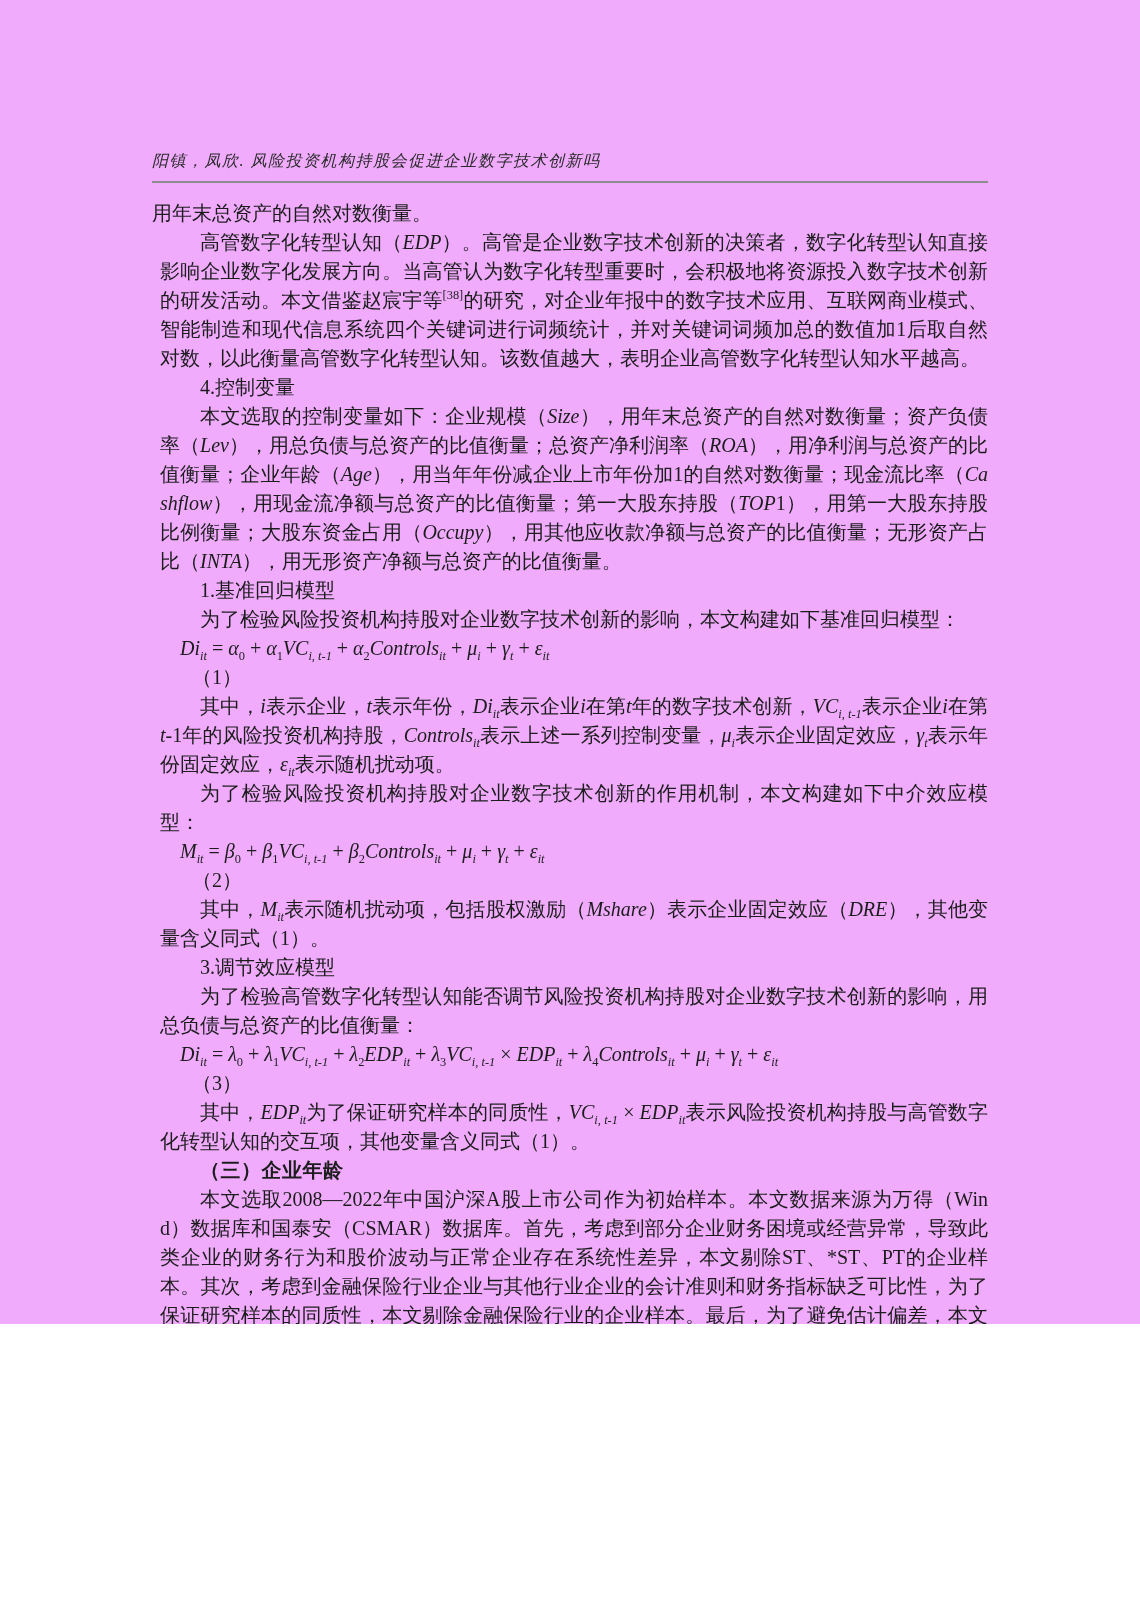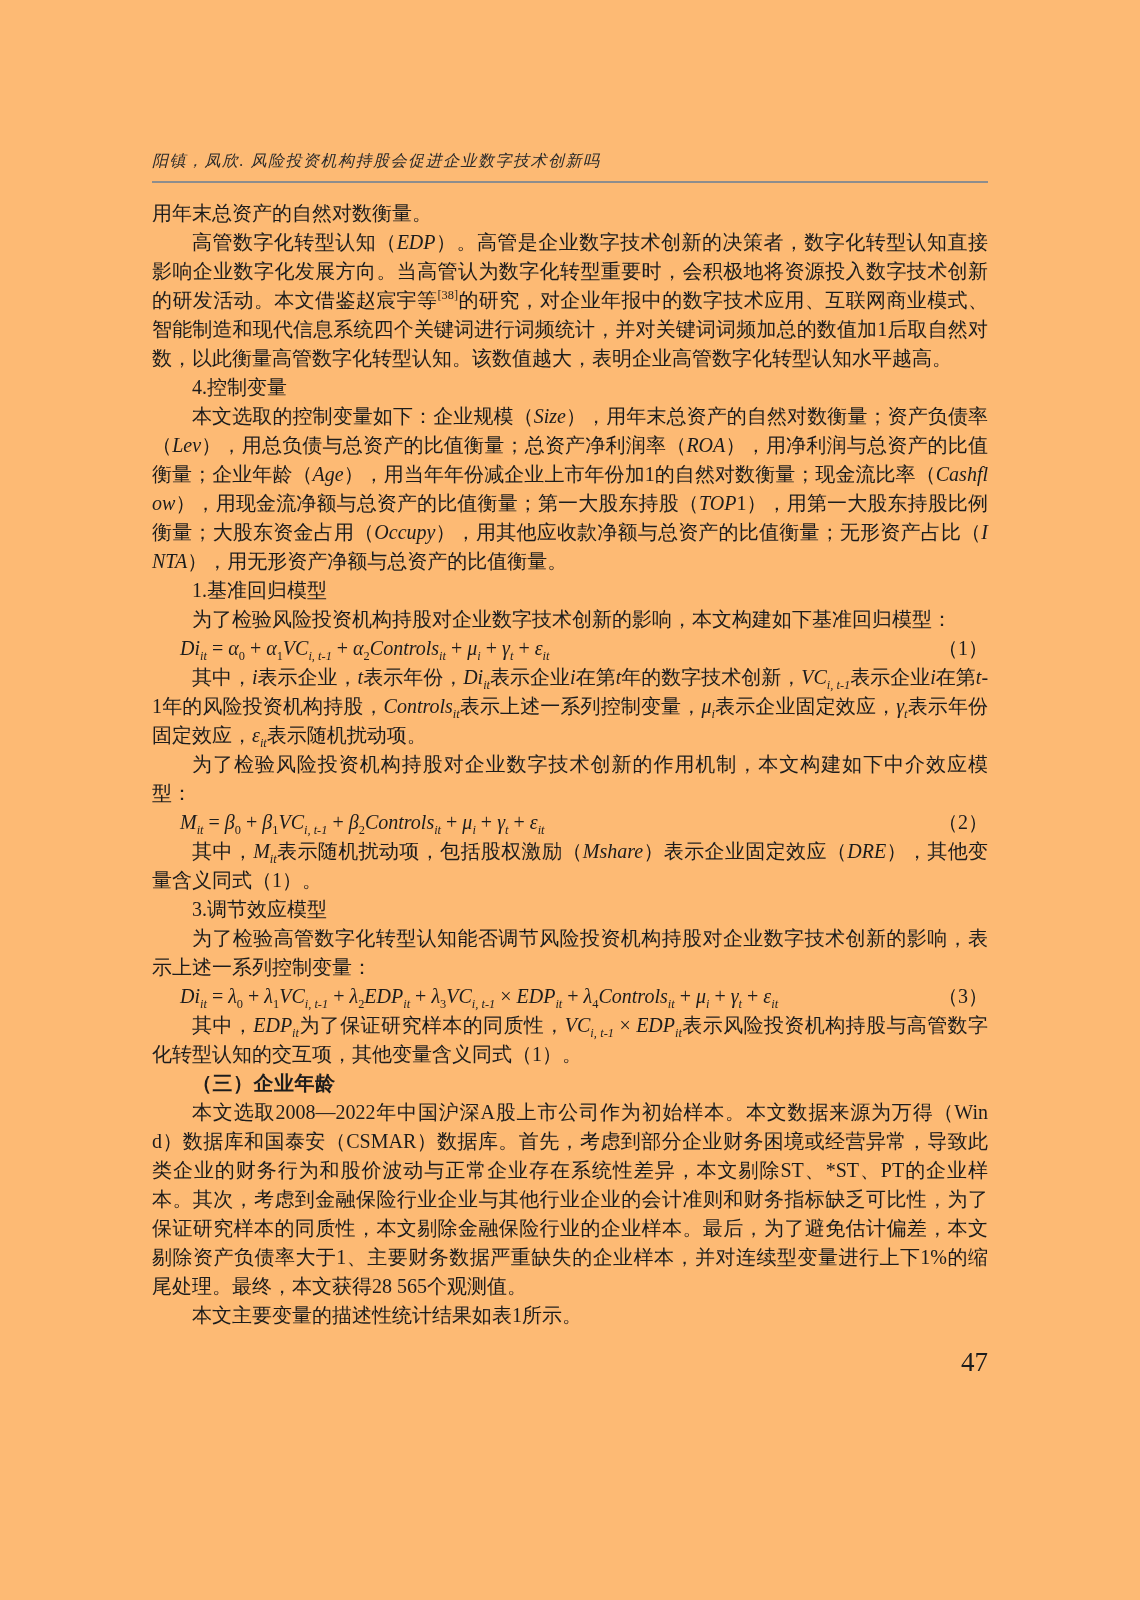--- a/index.html
+++ b/index.html
@@ -1,43 +1,43 @@
 <!DOCTYPE html>
 <html lang="zh"><head>
 <meta charset="utf-8">
 <style>
   html,body { margin:0; padding:0; }
   body {
     width:1140px; height:1600px; background:#ffffff; color:#1c1c1c;
     font-family:"Liberation Serif","DejaVu Serif",serif;
     -webkit-font-smoothing:antialiased;
   }
-  .page { position:relative; width:1140px; height:1600px; overflow:hidden; background:#fdba74; }
+  .page { position:relative; width:1140px; height:1324px; overflow:hidden; background:#f0abfc; }
   .content { position:absolute; left:152px; top:150px; width:836px; }
 
   header.running {
     font-size:16px; line-height:22px; letter-spacing:1.5px;
     font-style:italic; color:#2a2a2a;
   }
   .rule { margin-top:9px; border-top:2px solid #8d8d8d; height:0; }
 
   main { display:block; margin-top:16px; }
   p.para {
     margin:0; font-size:20px; line-height:29px;
     text-align:justify; text-justify:inter-ideograph;
     word-break:break-all; color:#1c1c1c;
   }
-  p.para.indent { text-indent:2em; }
+  p.para.indent { text-indent:2em;margin-left:8px; }
   p.para.heading {
     font-family:"Liberation Sans","DejaVu Sans",sans-serif;
     font-weight:700; letter-spacing:0.5px;
   }
   p.para.formula {
     display:flex; justify-content:flex-end; align-items:baseline;
-    padding-left:28px; text-indent:0; word-break:normal;
+    padding-left:28px; text-indent:0; word-break:normal;flex-direction:column;
   }
   p.para.formula .formula-body { flex:1 1 auto; text-align:left; }
   p.para.formula .eq-no { flex:0 0 auto; padding-left:12px; }
   em { font-style:italic; }
   sub, sup { font-size:0.62em; line-height:0; }
   sub.it { font-style:italic; }
   sup { vertical-align:super; }
 
   .page-number {
     margin-top:18px; text-align:right; font-size:27px; line-height:29px;
@@ -65,21 +65,21 @@
           <span class="eq-no">（1）</span>
         </p>
         <p class="para body indent"><span>其中，</span><em>i</em><span>表示企业，</span><em>t</em><span>表示年份，</span><em>Di</em><sub class="it">it</sub><span>表示企业</span><em>i</em><span>在第</span><em>t</em><span>年的数字技术创新，</span><em>VC</em><sub class="it">i, t-1</sub><span>表示企业</span><em>i</em><span>在第</span><em>t</em><span>-1年的风险投资机构持股，</span><em>Controls</em><sub class="it">it</sub><span>表示上述一系列控制变量，</span><em>μ</em><sub class="it">i</sub><span>表示企业固定效应，</span><em>γ</em><sub class="it">t</sub><span>表示年份固定效应，</span><em>ε</em><sub class="it">it</sub><span>表示随机扰动项。</span></p>
         <p class="para body indent"><span>为了检验风险投资机构持股对企业数字技术创新的作用机制，本文构建如下中介效应模型：</span></p>
         <p class="para formula">
           <span class="formula-body"><em>M</em><sub class="it">it</sub><span> = </span><em>β</em><sub>0</sub><span> + </span><em>β</em><sub>1</sub><em>VC</em><sub class="it">i, t-1</sub><span> + </span><em>β</em><sub>2</sub><em>Controls</em><sub class="it">it</sub><span> + </span><em>μ</em><sub class="it">i</sub><span> + </span><em>γ</em><sub class="it">t</sub><span> + </span><em>ε</em><sub class="it">it</sub></span>
           <span class="eq-no">（2）</span>
         </p>
         <p class="para body indent"><span>其中，</span><em>M</em><sub class="it">it</sub><span>表示随机扰动项，包括股权激励（</span><em>Mshare</em><span>）表示企业固定效应（</span><em>DRE</em><span>），其他变量含义同式（1）。</span></p>
         <p class="para body indent"><span>3.调节效应模型</span></p>
-        <p class="para body indent"><span>为了检验高管数字化转型认知能否调节风险投资机构持股对企业数字技术创新的影响，表示上述一系列控制变量：</span></p>
+        <p class="para body indent"><span>为了检验高管数字化转型认知能否调节风险投资机构持股对企业数字技术创新的影响，用总负债与总资产的比值衡量：</span></p>
         <p class="para formula">
           <span class="formula-body"><em>Di</em><sub class="it">it</sub><span> = </span><em>λ</em><sub>0</sub><span> + </span><em>λ</em><sub>1</sub><em>VC</em><sub class="it">i, t-1</sub><span> + </span><em>λ</em><sub>2</sub><em>EDP</em><sub class="it">it</sub><span> + </span><em>λ</em><sub>3</sub><em>VC</em><sub class="it">i, t-1</sub><span> × </span><em>EDP</em><sub class="it">it</sub><span> + </span><em>λ</em><sub>4</sub><em>Controls</em><sub class="it">it</sub><span> + </span><em>μ</em><sub class="it">i</sub><span> + </span><em>γ</em><sub class="it">t</sub><span> + </span><em>ε</em><sub class="it">it</sub></span>
           <span class="eq-no">（3）</span>
         </p>
         <p class="para body indent"><span>其中，</span><em>EDP</em><sub class="it">it</sub><span>为了保证研究样本的同质性，</span><em>VC</em><sub class="it">i, t-1</sub><span> × </span><em>EDP</em><sub class="it">it</sub><span>表示风险投资机构持股与高管数字化转型认知的交互项，其他变量含义同式（1）。</span></p>
         <p class="para heading indent"><span>（三）企业年龄</span></p>
         <p class="para body indent"><span>本文选取2008—2022年中国沪深A股上市公司作为初始样本。本文数据来源为万得（Wind）数据库和国泰安（CSMAR）数据库。首先，考虑到部分企业财务困境或经营异常，导致此类企业的财务行为和股价波动与正常企业存在系统性差异，本文剔除ST、*ST、PT的企业样本。其次，考虑到金融保险行业企业与其他行业企业的会计准则和财务指标缺乏可比性，为了保证研究样本的同质性，本文剔除金融保险行业的企业样本。最后，为了避免估计偏差，本文剔除资产负债率大于1、主要财务数据严重缺失的企业样本，并对连续型变量进行上下1%的缩尾处理。最终，本文获得28 565个观测值。</span></p>
         <p class="para body indent"><span>本文主要变量的描述性统计结果如表1所示。</span></p>
       </main>
 

